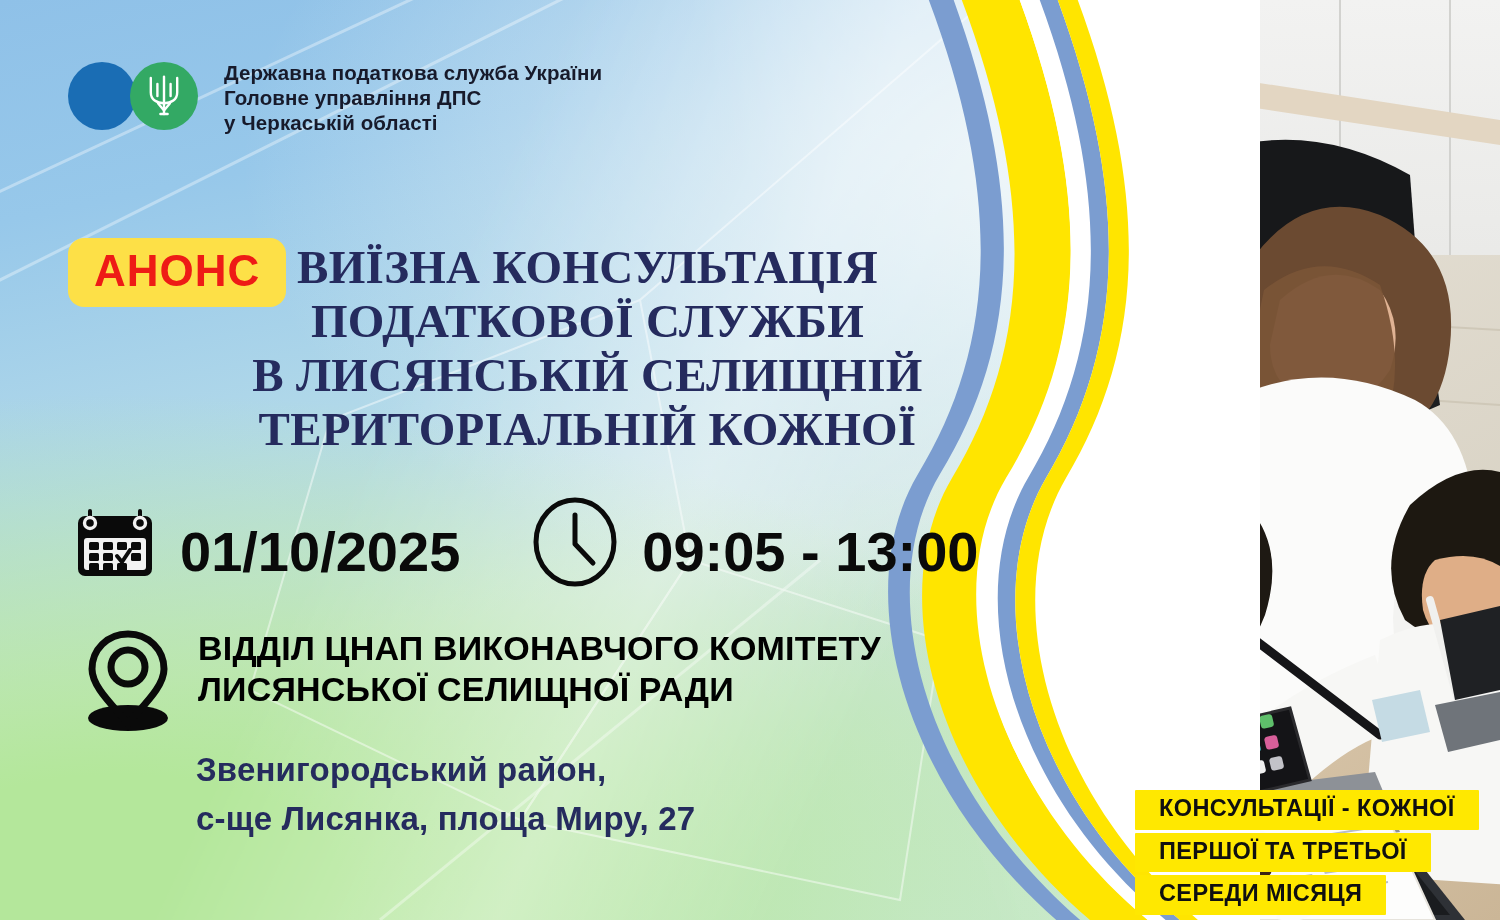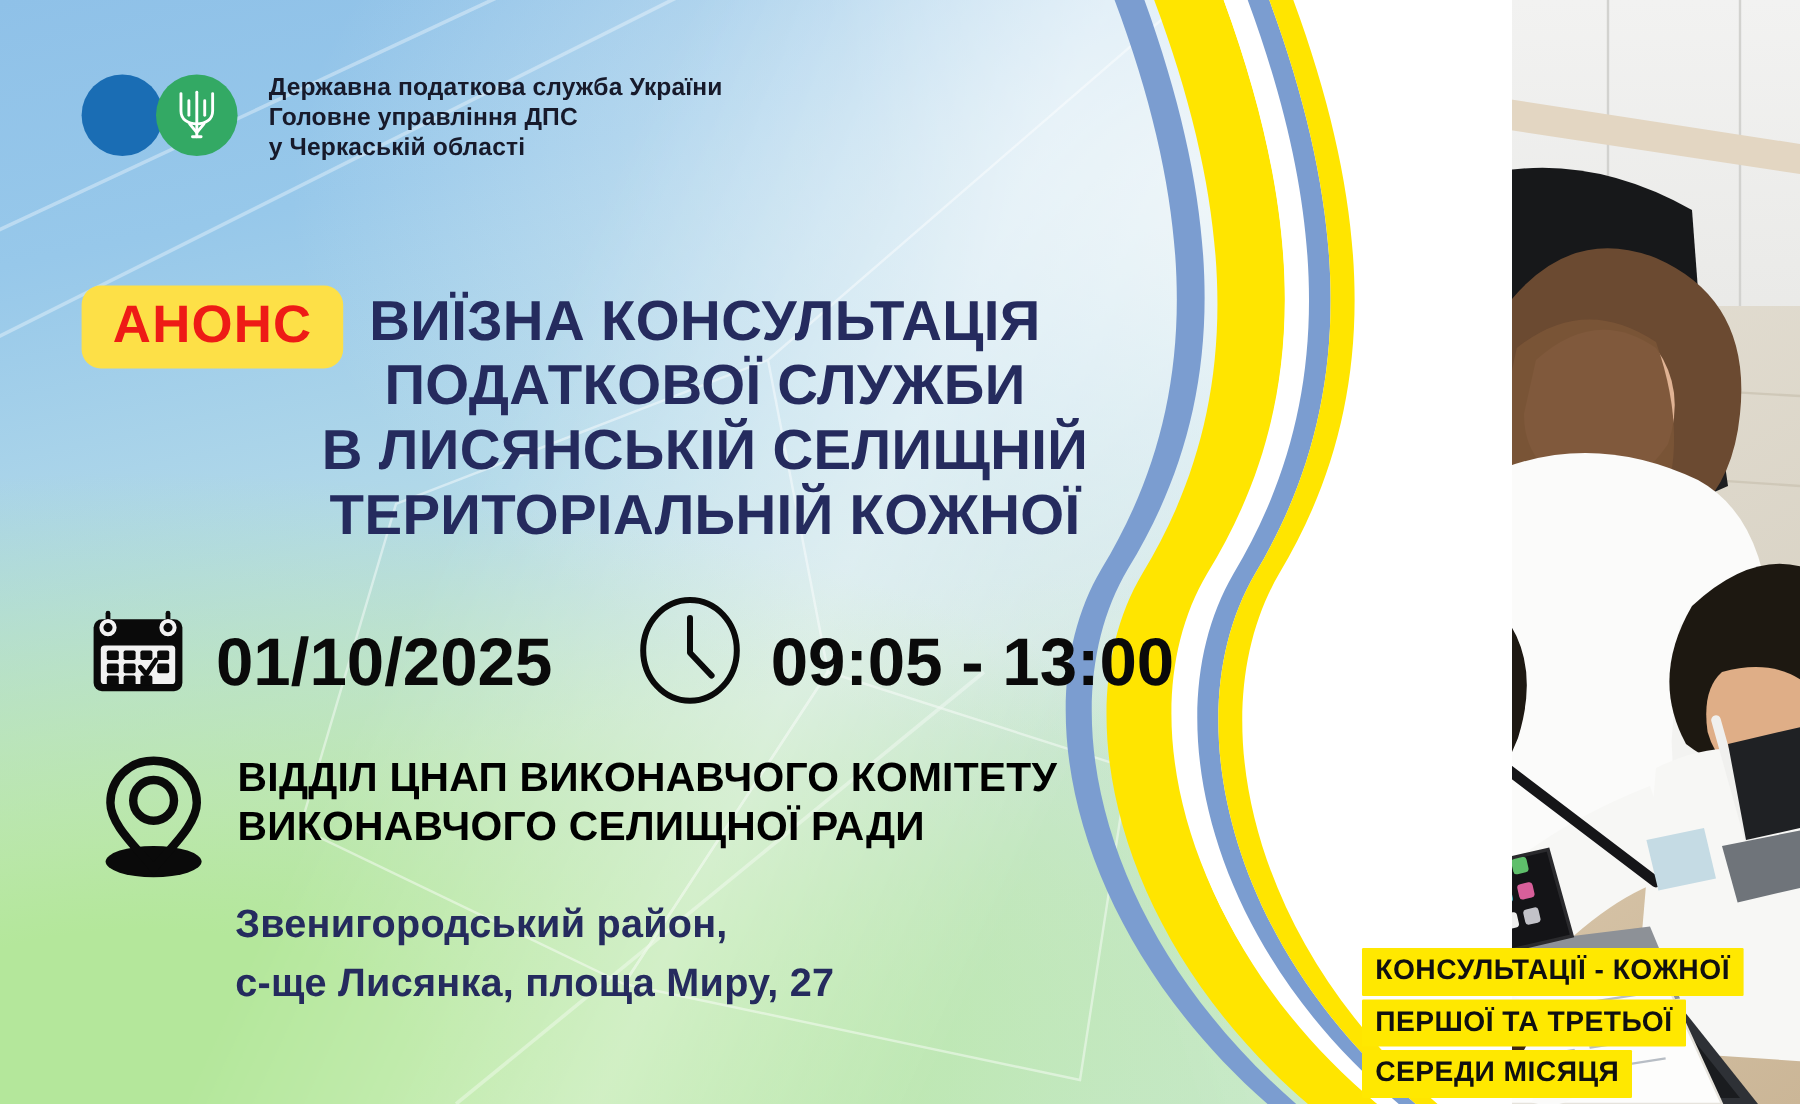--- a/index.html
+++ b/index.html
@@ -55,21 +55,21 @@
     position:absolute;left:68px;top:238px;
     background:#fde047;color:#ee1b16;
     font-size:44px;font-weight:bold;letter-spacing:1px;
     padding:11px 26px 14px;border-radius:16px;line-height:1;
   }
   .headline{
     position:absolute;left:200px;top:240px;width:775px;
     text-align:center;color:#252b5e;
     font-size:47px;font-weight:bold;line-height:54px;letter-spacing:.3px;
   }
-  .headline div{white-space:nowrap;}
+  .headline div{white-space:nowrap;font-family:Liberation Serif, serif;}
 
   
   .meta-row{position:absolute;left:72px;top:497px;display:flex;align-items:center;}
   .meta-item{display:flex;align-items:center;}
   .meta-text{
     color:#0a0a0a;font-size:56px;font-weight:bold;letter-spacing:0px;line-height:1;
     margin-left:22px;white-space:nowrap;margin-top:19px;
   }
   .gap{width:70px;}
 
@@ -84,21 +84,21 @@
     position:absolute;left:196px;top:745px;color:#252b5e;
     font-size:33px;font-weight:bold;line-height:49px;letter-spacing:.2px;
   }
   .address div{white-space:nowrap;}
 
   
   .note{position:absolute;left:1135px;top:790px;width:360px;}
   .note div{
     display:table;background:#ffe800;color:#101010;
     font-size:23.5px;font-weight:bold;letter-spacing:.4px;line-height:1;
-    padding:7px 11px 9px;border-radius:1px;margin-bottom:3px;white-space:nowrap;
+    padding:7px 24px 9px;border-radius:1px;margin-bottom:3px;white-space:nowrap;
   }
 </style>
 </head>
 <body>
 
 <div id="poster">
 
   <div class="bg-gradient"></div>
   <div class="bg-sheen"></div>
 
@@ -351,21 +351,21 @@
   </div>
 
   <div class="place">
     <svg width="96" height="104" viewBox="0 0 96 104">
       <ellipse cx="48" cy="90" rx="40" ry="13" fill="#0a0a0a"></ellipse>
       <path d="M48 6 C 27 6, 12 22, 12 41 C 12 60, 36 80, 48 96 C 60 80, 84 60, 84 41 C 84 22, 69 6, 48 6 Z" fill="none" stroke="#0a0a0a" stroke-width="7"></path>
       <circle cx="48" cy="39" r="17" fill="none" stroke="#0a0a0a" stroke-width="7"></circle>
     </svg>
     <div class="place-text">
       <div>ВІДДІЛ ЦНАП ВИКОНАВЧОГО КОМІТЕТУ</div>
-      <div>ВИКОНАВЧОГО СЕЛИЩНОЇ РАДИ</div>
+      <div>ЛИСЯНСЬКОЇ СЕЛИЩНОЇ РАДИ</div>
     </div>
   </div>
 
   <div class="address">
     <div>Звенигородський район,</div>
     <div>с-ще Лисянка, площа Миру, 27</div>
   </div>
 
   <div class="note">
     <div>КОНСУЛЬТАЦІЇ - КОЖНОЇ</div>

